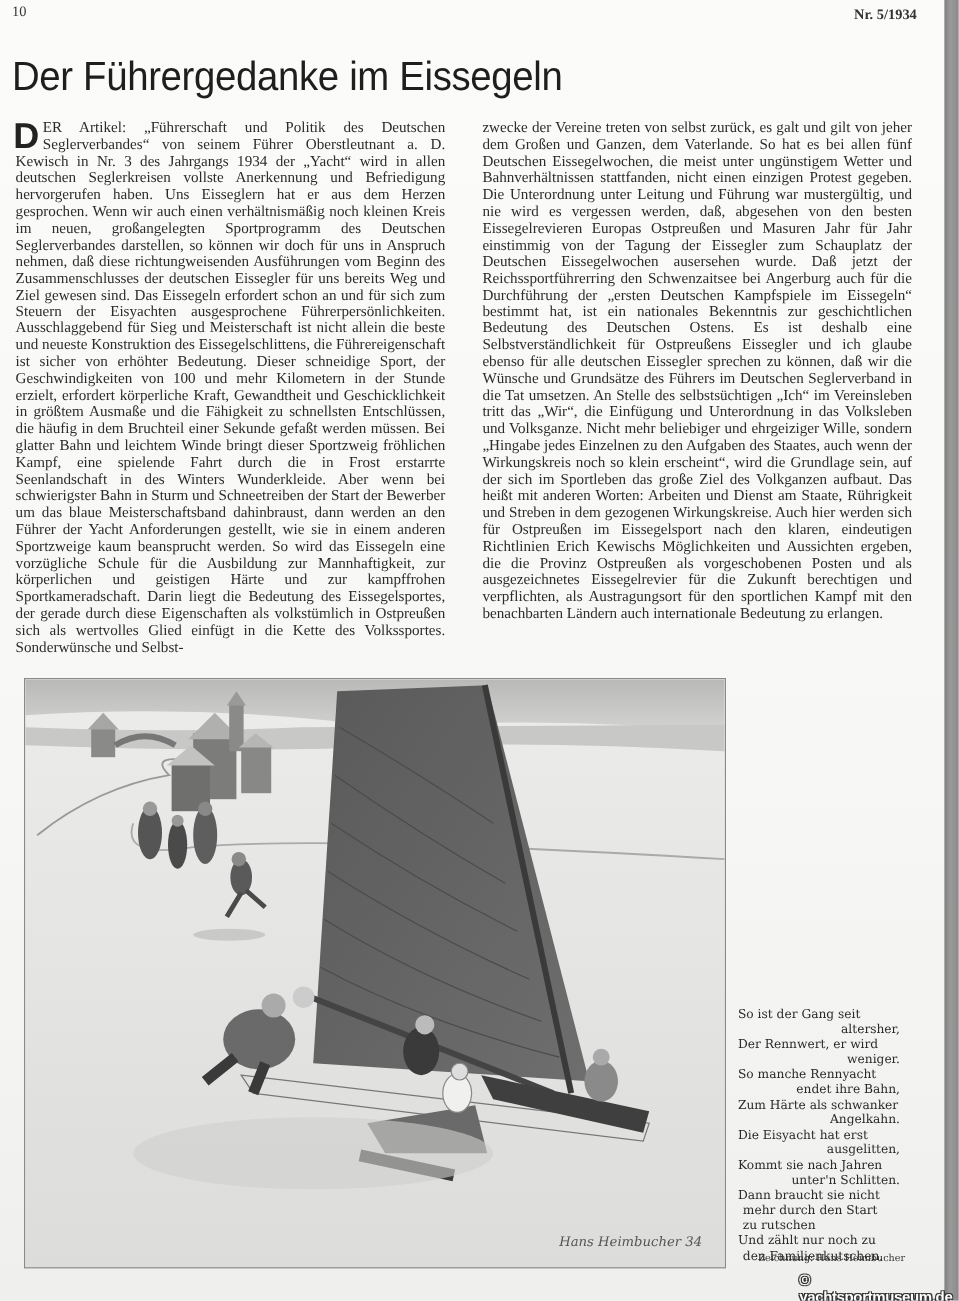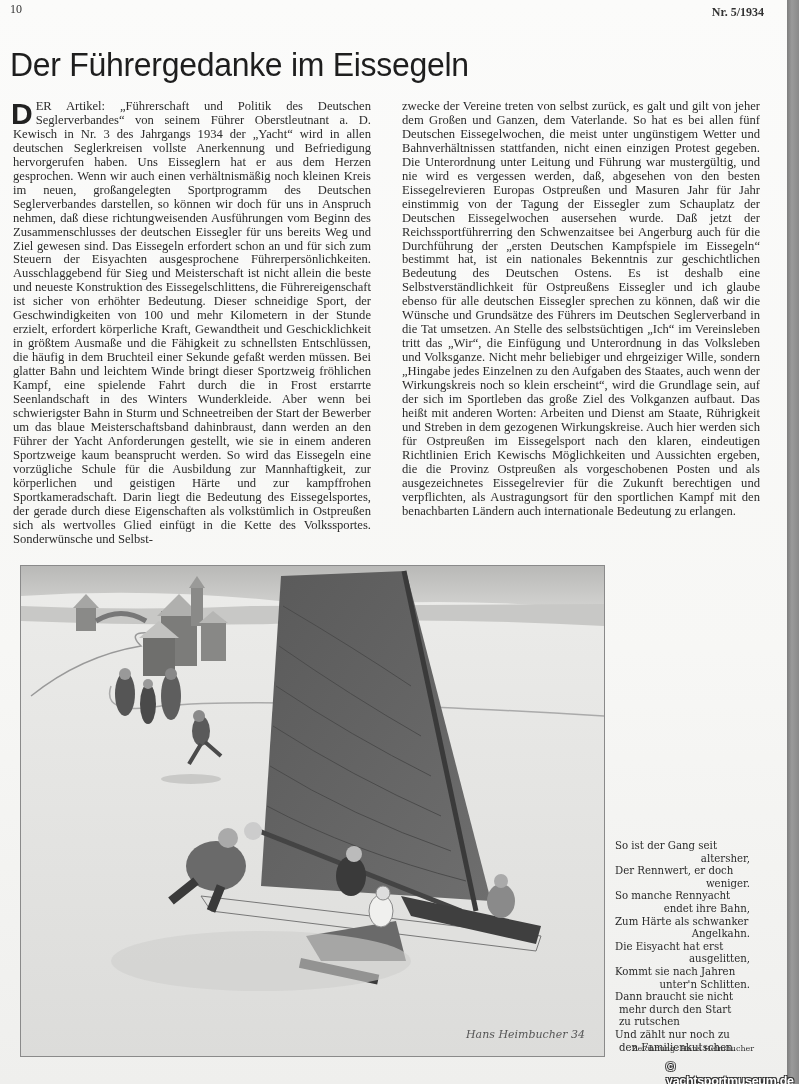--- a/index.html
+++ b/index.html
@@ -160,21 +160,21 @@
         <circle cx="480" cy="315" r="7" fill="#aaa"></circle>
       </g>
       <ellipse cx="240" cy="395" rx="150" ry="30" fill="#cfcfcd" opacity="0.6"></ellipse>
       <text x="445" y="472" font-family="DejaVu Serif, serif" font-style="italic" font-size="11" fill="#555">Hans Heimbucher 34</text>
     </svg>
   </div>
 
   <div class="poem">
     <div class="l">So ist der Gang seit</div>
     <div class="l r">altersher,</div>
-    <div class="l">Der Rennwert, er doch</div>
+    <div class="l">Der Rennwert, er wird</div>
     <div class="l r">weniger.</div>
     <div class="l">So manche Rennyacht</div>
     <div class="l r">endet ihre Bahn,</div>
     <div class="l">Zum Härte als schwanker</div>
     <div class="l r">Angelkahn.</div>
     <div class="l">Die Eisyacht hat erst</div>
     <div class="l r">ausgelitten,</div>
     <div class="l">Kommt sie nach Jahren</div>
     <div class="l r">unter'n Schlitten.</div>
     <div class="l">Dann braucht sie nicht</div>

